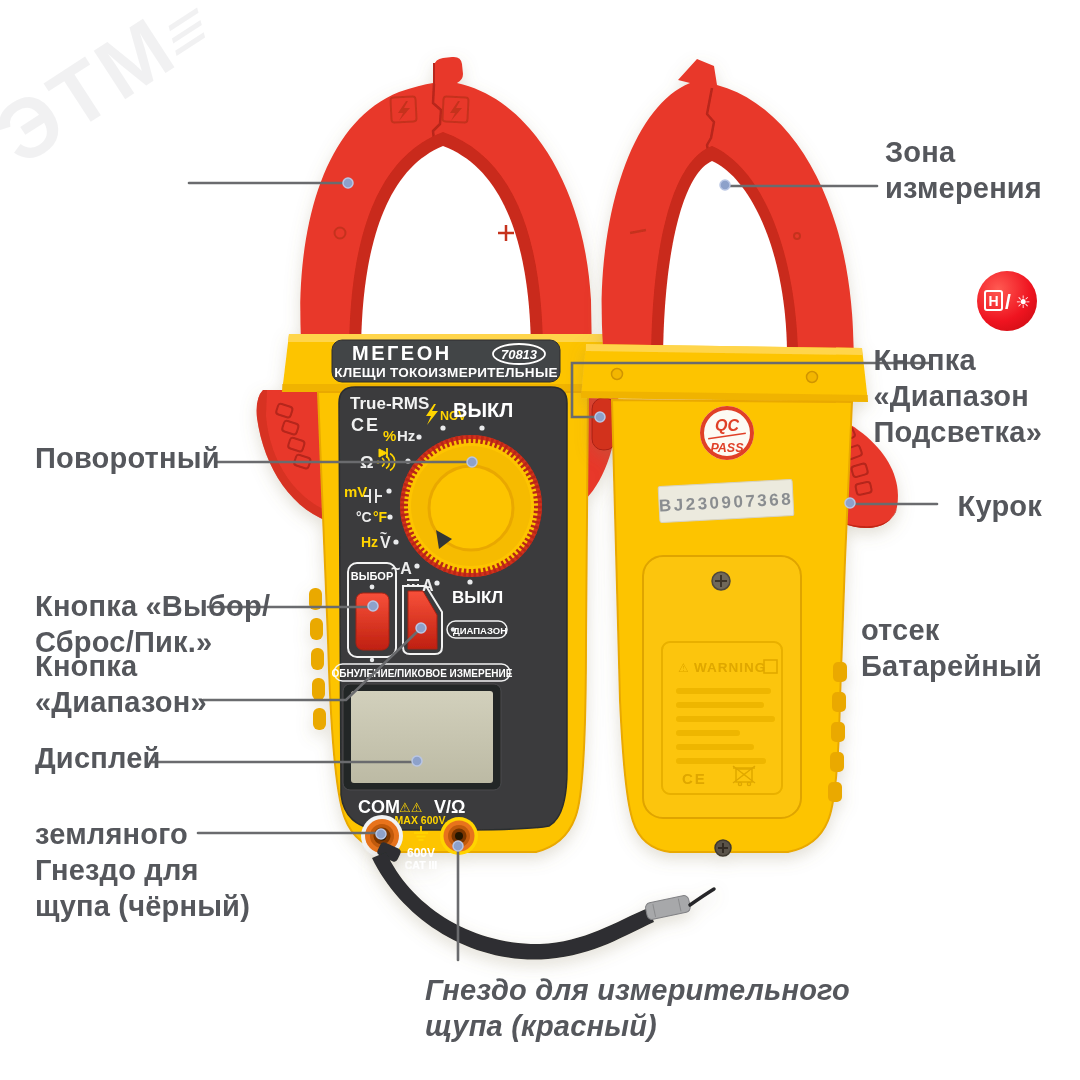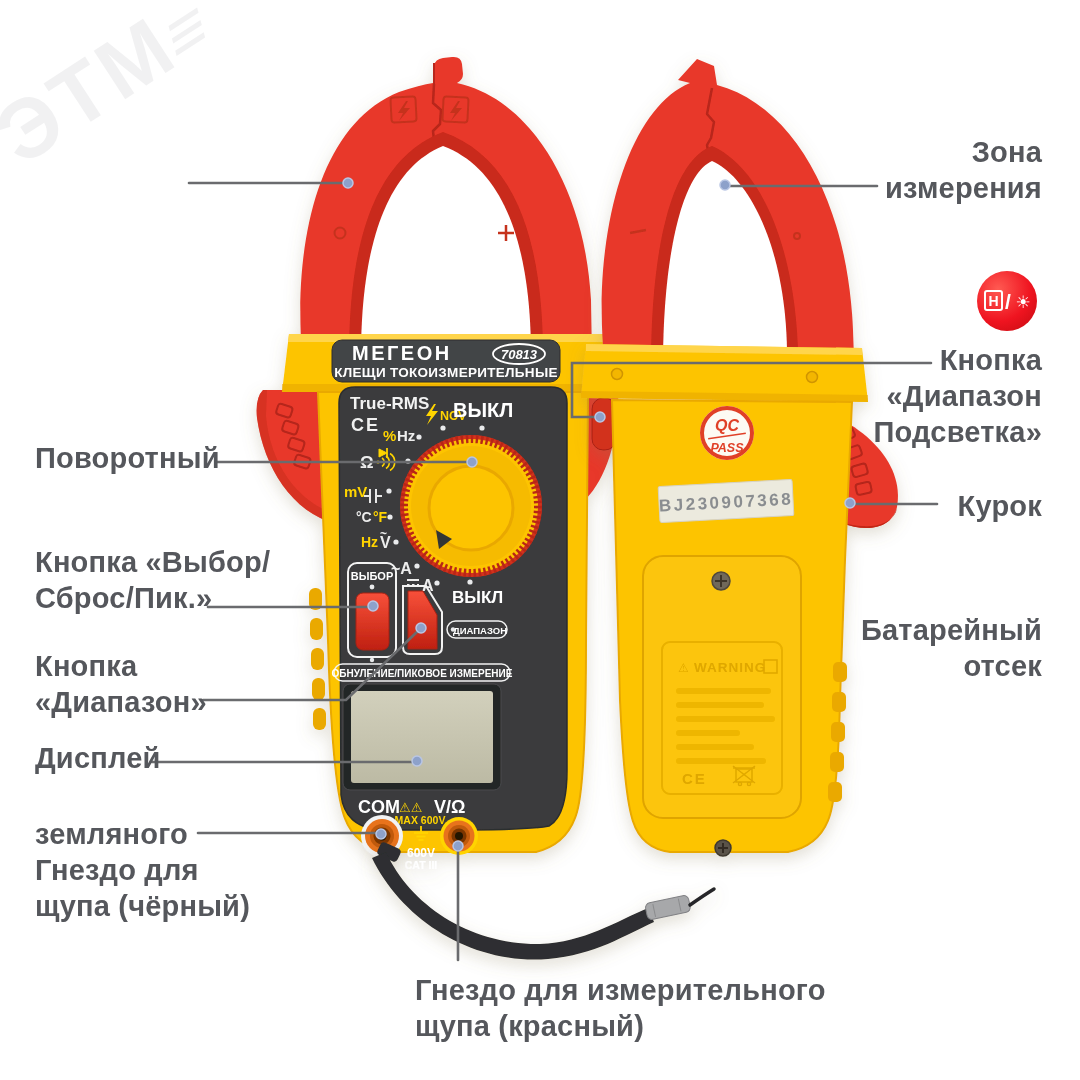--- a/index.html
+++ b/index.html
@@ -5,22 +5,22 @@
   html,body{margin:0;padding:0;background:#fff;}
   #canvas{position:relative;width:1080px;height:1080px;background:#ffffff;overflow:hidden;
           font-family:"Liberation Sans",sans-serif;}
   #watermark{position:absolute;left:-14px;top:30px;transform:rotate(-33deg);
              font-size:84px;font-weight:800;color:rgba(120,120,125,0.10);letter-spacing:4px;}
   #watermark .wm-logo{display:inline-block;transform:skewX(-18deg);font-size:70px;}
   svg{position:absolute;left:0;top:0;}
   .lbl{position:absolute;color:#55575c;font-weight:600;font-size:29px;line-height:36px;
        letter-spacing:.2px;white-space:nowrap;}
   .lbl.left{left:35px;}
-  .lbl.right{right:38px;text-align:right;}
-  .lbl.bottom{left:415px;}
+  .lbl.right{right:38px;text-align:left;}
+  .lbl.bottom{left:425px;font-style:italic;}
 </style>
 </head>
 <body>
 
 <div id="canvas">
 
   <div id="watermark"><span>ЭТМ</span><span class="wm-logo">≡</span></div>
 
   <svg width="1080" height="1080" viewBox="0 0 1080 1080">
     <defs>
@@ -347,21 +347,21 @@
       <circle cx="458" cy="846" r="5"></circle>
         <circle cx="725" cy="185" r="5"></circle>
       <circle cx="600" cy="417" r="5"></circle>
         <circle cx="850" cy="503" r="5"></circle>
     </g>
   </svg>
 
   <div class="lbl left" style="top:440px">
     <div>Поворотный</div>
   </div>
-  <div class="lbl left" style="top:544px">
+  <div class="lbl left" style="top:588px">
     <div>Кнопка «Выбор/</div>
     <div>Сброс/Пик.»</div>
   </div>
   <div class="lbl left" style="top:648px">
     <div>Кнопка</div>
     <div>«Диапазон»</div>
   </div>
   <div class="lbl left" style="top:740px">
     <div>Дисплей</div>
   </div>
@@ -376,21 +376,21 @@
   </div>
   <div class="lbl right" style="top:342px">
     <div>Кнопка</div>
     <div>«Диапазон</div>
     <div>Подсветка»</div>
   </div>
   <div class="lbl right" style="top:488px">
     <div>Курок</div>
   </div>
   <div class="lbl right" style="top:612px">
+    <div>отсек</div>
     <div>Батарейный</div>
-    <div>отсек</div>
   </div>
   <div class="lbl bottom" style="top:972px">
     <div>Гнездо для измерительного</div>
     <div>щупа (красный)</div>
   </div>
 
 </div>
 
 </body></html>

